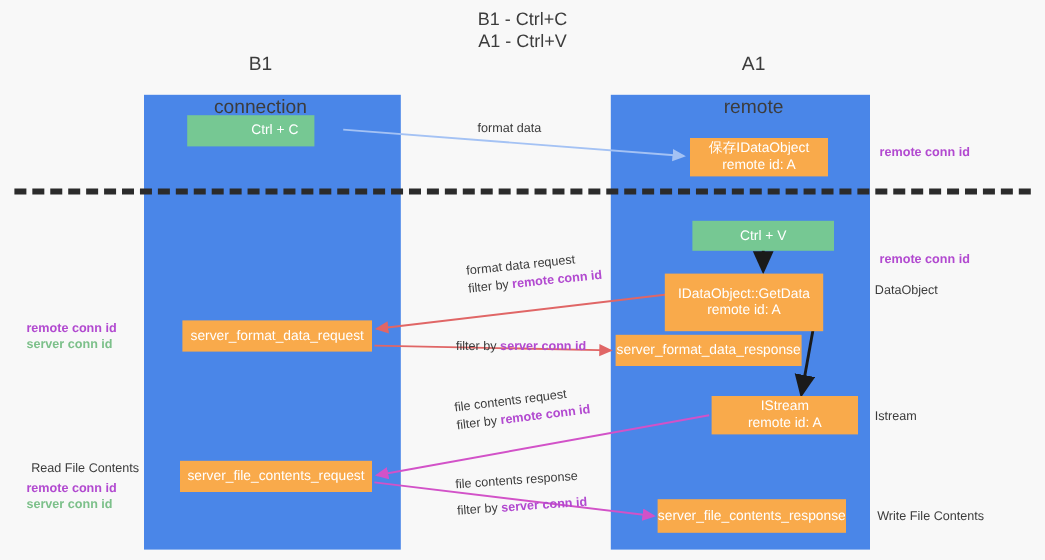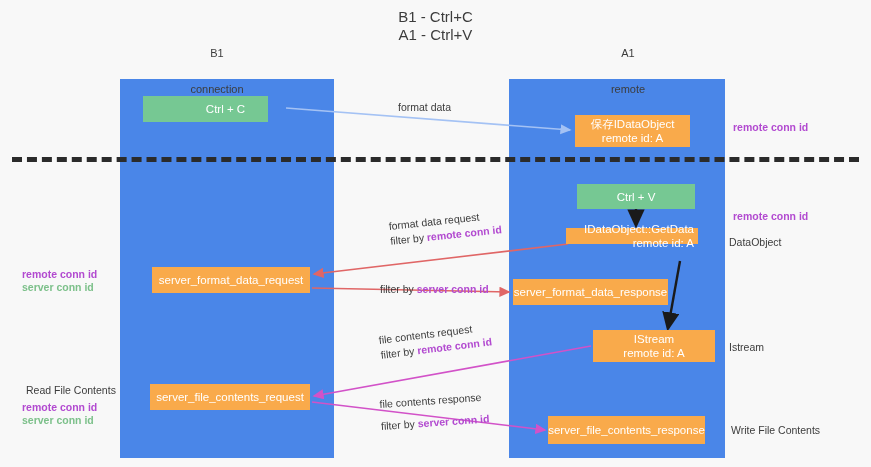--- a/index.html
+++ b/index.html
@@ -26,21 +26,21 @@
     line-height: 18px;
   }
   .title-1 { top: 8px; }
   .title-2 { top: 26px; }
 
   
   .col-head {
     position: absolute;
     text-align: center;
     color: #3c3c3c;
-    font-size: 11px;
+    font-size: 16px;
     line-height: 13px;
     width: 160px;
   }
   .col-head .l1 { display:block; }
   .col-head .l2 { display:block;margin-top:23px; }
   #head-b1 { left: 137px; top: 47px; }
   #head-a1 { left: 548px; top: 47px; }
 
   
   .lane {
@@ -74,24 +74,24 @@
     font-size: 11.5px;
     line-height: 14px;
     text-align: center;
     padding: 2px 4px;
   }
   .node.green  { background: #76c893; }
   .node.orange { background: #f6a councilor; }
   .node.orange { background: #f9aa4b; }
 
   
-  #n-ctrlc       { left: 143px; top: 96px;  width: 125px; height: 26px; padding-left: 44px; }
+  #n-ctrlc       { left: 156px; top: 96px;  width: 106px; height: 26px; padding-left: 44px; }
   #n-savedataobj { left: 575px; top: 115px; width: 115px; height: 32px; }
   #n-ctrlv       { left: 577px; top: 184px; width: 118px; height: 25px; }
-  #n-getdata     { left: 566px; top: 228px; width: 132px; height: 16px; align-items: flex-end; }
+  #n-getdata     { left: 554px; top: 228px; width: 132px; height: 48px; }
   #n-sfdreq      { left: 152px; top: 267px; width: 158px; height: 26px; }
   #n-sfdresp     { left: 513px; top: 279px; width: 155px; height: 26px; }
   #n-istream     { left: 593px; top: 330px; width: 122px; height: 32px; }
   #n-sfcreq      { left: 150px; top: 384px; width: 160px; height: 26px; }
   #n-sfcresp     { left: 548px; top: 416px; width: 157px; height: 28px; }
 
   
   .lbl {
     position: absolute;
     font-size: 10.5px;

